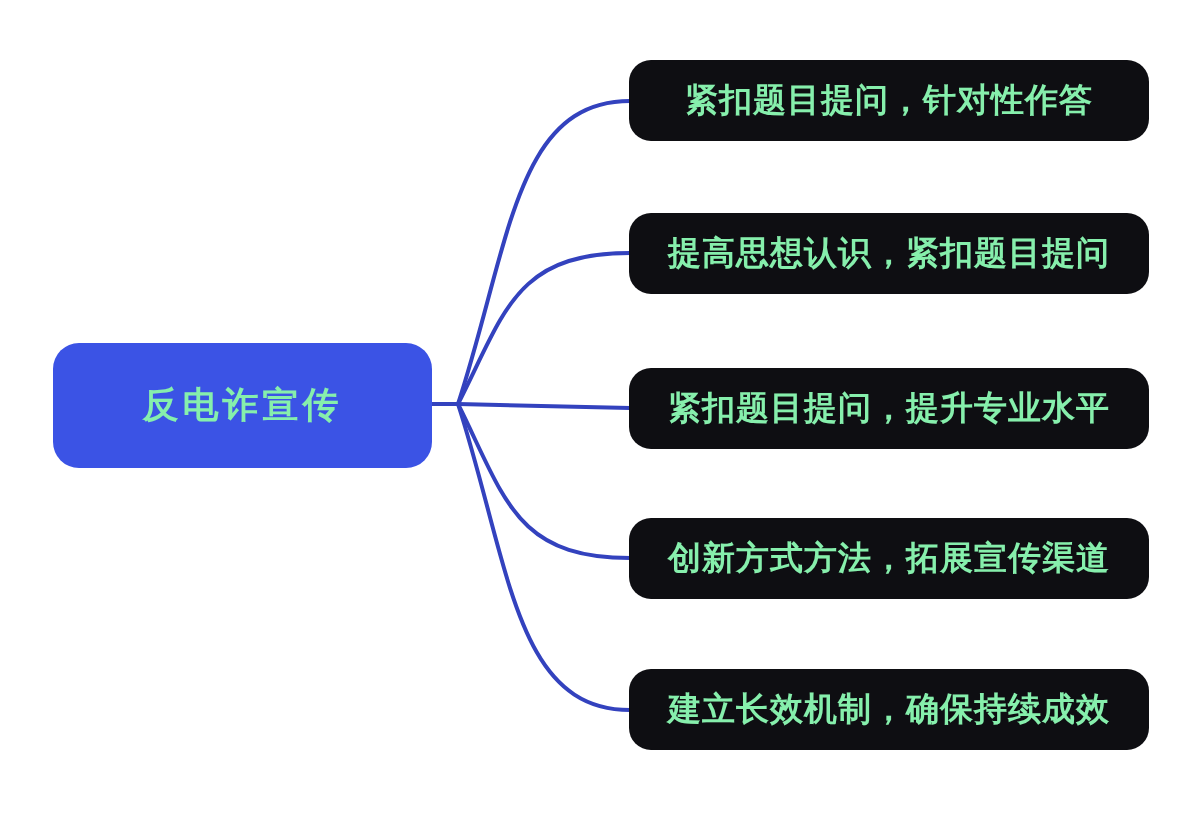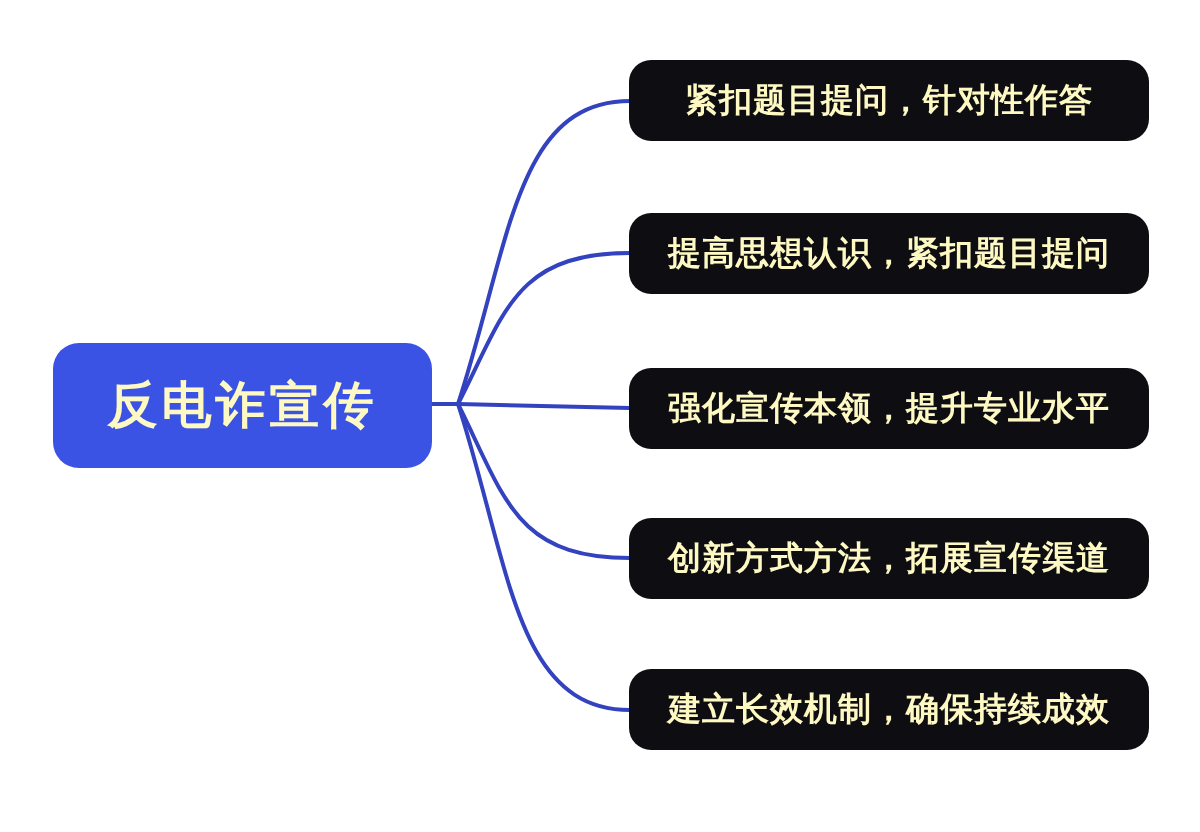--- a/index.html
+++ b/index.html
@@ -26,34 +26,34 @@
     stroke: #3342BE;
     stroke-width: 4;
     stroke-linecap: round;
   }
   .node {
     position: absolute;
     display: flex;
     align-items: center;
     justify-content: center;
     box-sizing: border-box;
-    color: #fef9c3;
+    color: #86efac;
     font-weight: 700;
     text-align: center;
     white-space: nowrap;
     cursor: default;
   }
   .root-node {
     left: 53px;
     top: 343px;
     width: 379px;
     height: 125px;
     background: #3B53E5;
     border-radius: 26px;
-    font-size: 50px;
+    font-size: 36px;
     letter-spacing: 4px;
   }
   .branch-node {
     left: 629px;
     width: 520px;
     height: 81px;
     background: #0E0E12;
     border-radius: 22px;
     font-size: 33px;
     letter-spacing: 1px;
@@ -83,21 +83,21 @@
 
   <div class="node branch-node branch-0">
     <span>紧扣题目提问，针对性作答</span>
   </div>
 
   <div class="node branch-node branch-1">
     <span>提高思想认识，紧扣题目提问</span>
   </div>
 
   <div class="node branch-node branch-2">
-    <span>强化宣传本领，提升专业水平</span>
+    <span>紧扣题目提问，提升专业水平</span>
   </div>
 
   <div class="node branch-node branch-4">
     <span>建立长效机制，确保持续成效</span>
   </div>
 
   <div class="node branch-node branch-3">
     <span>创新方式方法，拓展宣传渠道</span>
   </div>
 

